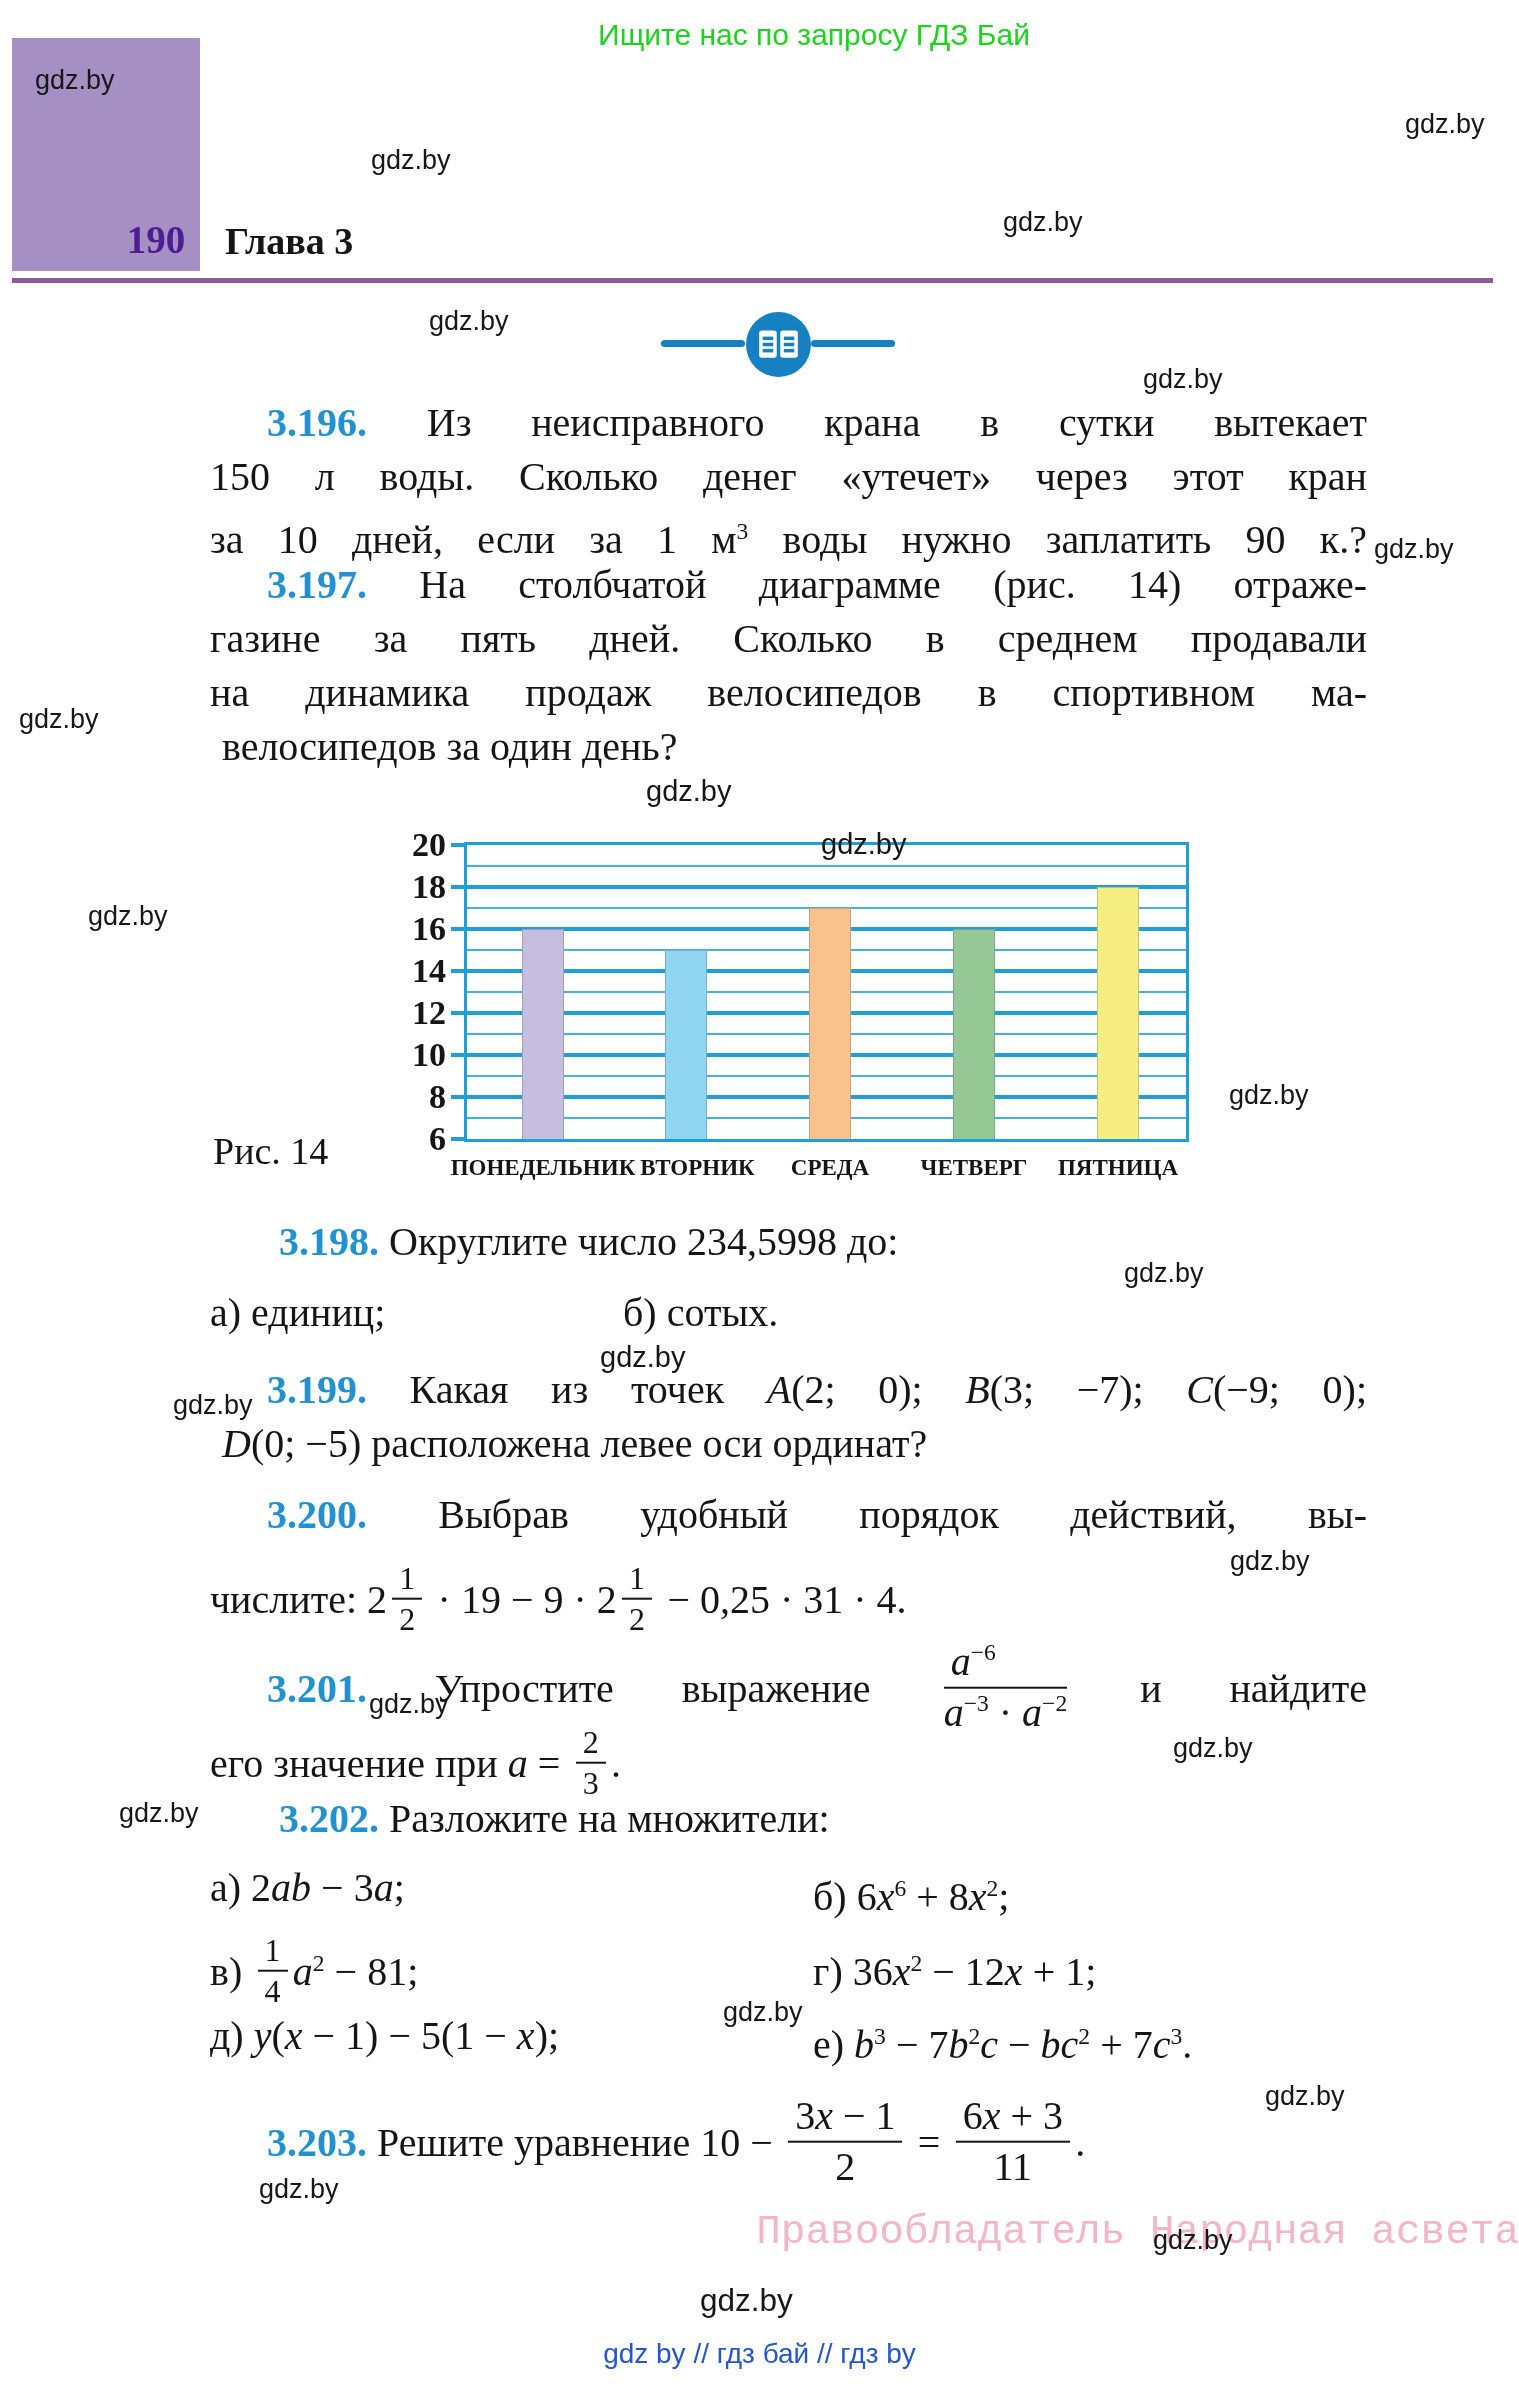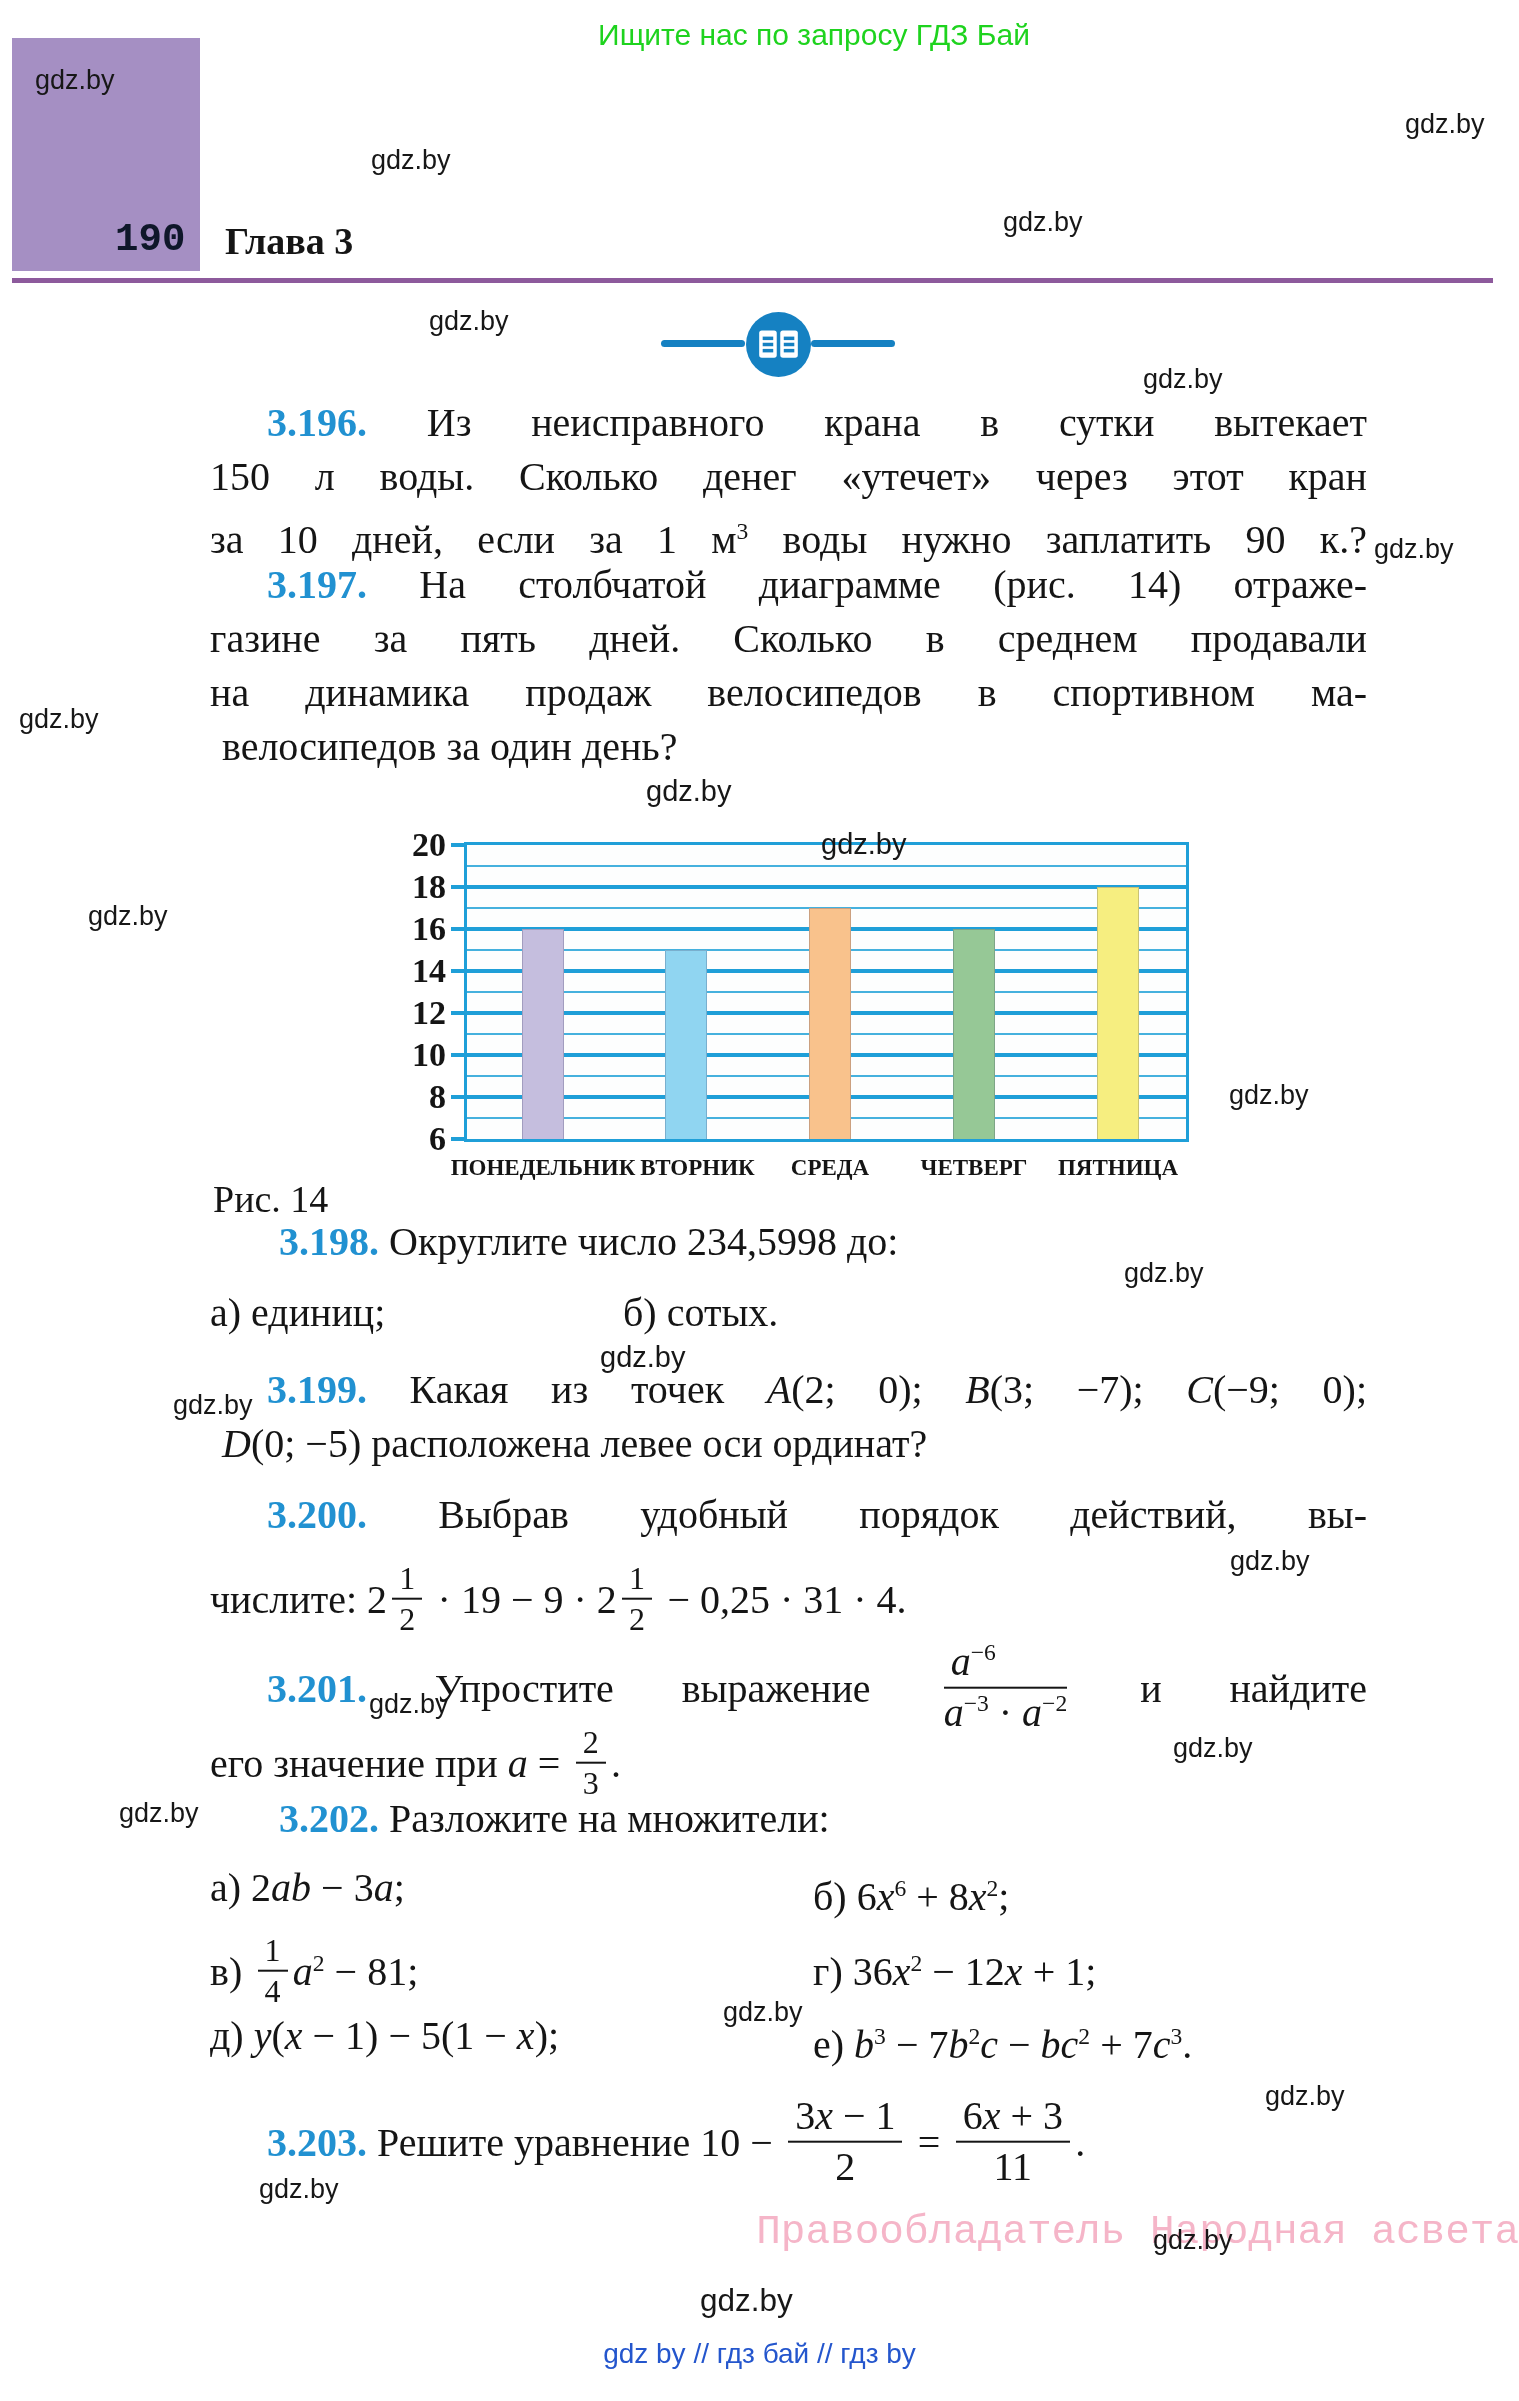--- a/index.html
+++ b/index.html
@@ -2,22 +2,22 @@
 <html style="font-size:14px"><head>
 <meta charset="utf-8">
 <style>
   html,body{margin:0;padding:0;background:#888;}
   .page{position:relative;width:1519px;height:2401px;background:#ffffff;overflow:hidden;
         font-family:"Liberation Serif",serif;color:#151515;}
   
   .promo{position:absolute;left:560px;top:17.5px;width:508px;text-align:center;
          font-family:"Liberation Sans",sans-serif;font-size:30px;color:#1ed31e;}
   .pblock{position:absolute;left:12.3px;top:38px;width:188px;height:233px;background:#a58fc3;}
-  .pagenum{position:absolute;right:15px;bottom:8.8px;color:#0f172a;
-           font-family:Liberation Mono, monospace;font-weight:bold;font-size:39px;}
+  .pagenum{position:absolute;right:15px;bottom:8.8px;color:#4c1d95;
+           font-family:Liberation Serif, serif;font-weight:bold;font-size:39px;}
   .chapter{position:absolute;left:225px;top:219px;font-weight:bold;font-size:38px;}
   .hrule{position:absolute;left:12.3px;top:278px;width:1481px;height:5.3px;background:#8d5a9c;}
   
   .dash{position:absolute;top:340px;width:84px;height:7px;background:#1581c2;border-radius:3.5px;}
   .bookwrap{position:absolute;left:746px;top:312px;width:65px;height:65px;}
   
   .para{position:absolute;left:210px;width:1157px;font-size:40px;line-height:54px;}
   .jline{text-align:justify;text-align-last:justify;}
   .lline{text-align:left;margin-left:12px;}
   .ind{padding-left:57px;}
@@ -36,21 +36,21 @@
   .grid{position:absolute;left:0;width:100%;}
   .grid.maj{height:4.4px;background:#1f9fd8;}
   .grid.min{height:1.8px;background:#45b1de;}
   .tick{position:absolute;left:-15.8px;width:15.8px;height:4.4px;background:#1f9fd8;}
   .ylab{position:absolute;left:-84px;width:63px;text-align:right;
         font-weight:bold;font-size:34px;line-height:42px;}
   .bar{position:absolute;bottom:0;width:42px;box-sizing:border-box;
        border:1.8px solid rgba(40,40,80,0.22);border-bottom:none;z-index:3;}
   .xlab{position:absolute;transform:translateX(-50%);white-space:nowrap;
         font-weight:bold;font-size:23px;}
-  .figcap{position:absolute;left:213px;top:1177px;font-size:38px;}
+  .figcap{position:absolute;left:213px;top:1129px;font-size:38px;}
   
   .wm{position:absolute;font-family:"Liberation Sans",sans-serif;color:#171717;
       white-space:nowrap;z-index:5;}
   
   .copyright{position:absolute;left:0;top:2209px;width:1519px;text-align:right;
              font-family:Liberation Mono, monospace;font-size:41px;color:#f5b5c8;}
   .tagsline{position:absolute;left:0;top:2338px;width:1519px;text-align:center;
             font-family:"Liberation Sans",sans-serif;font-size:28px;color:#2456cd;}
 </style>
 </head>

